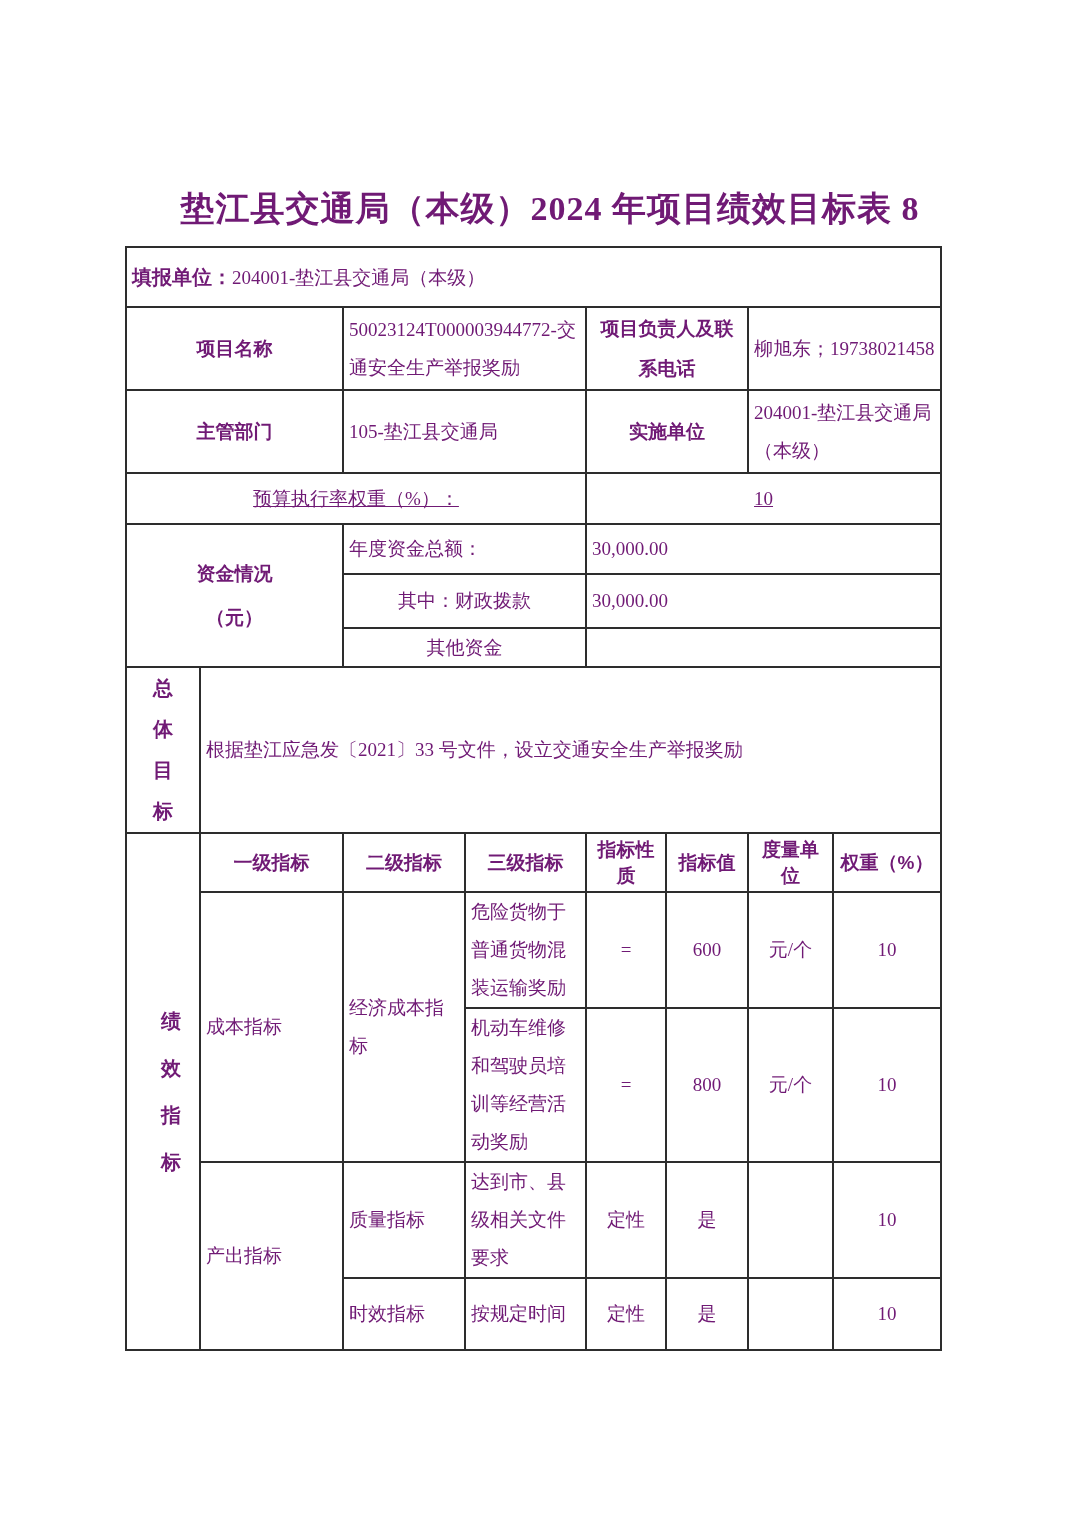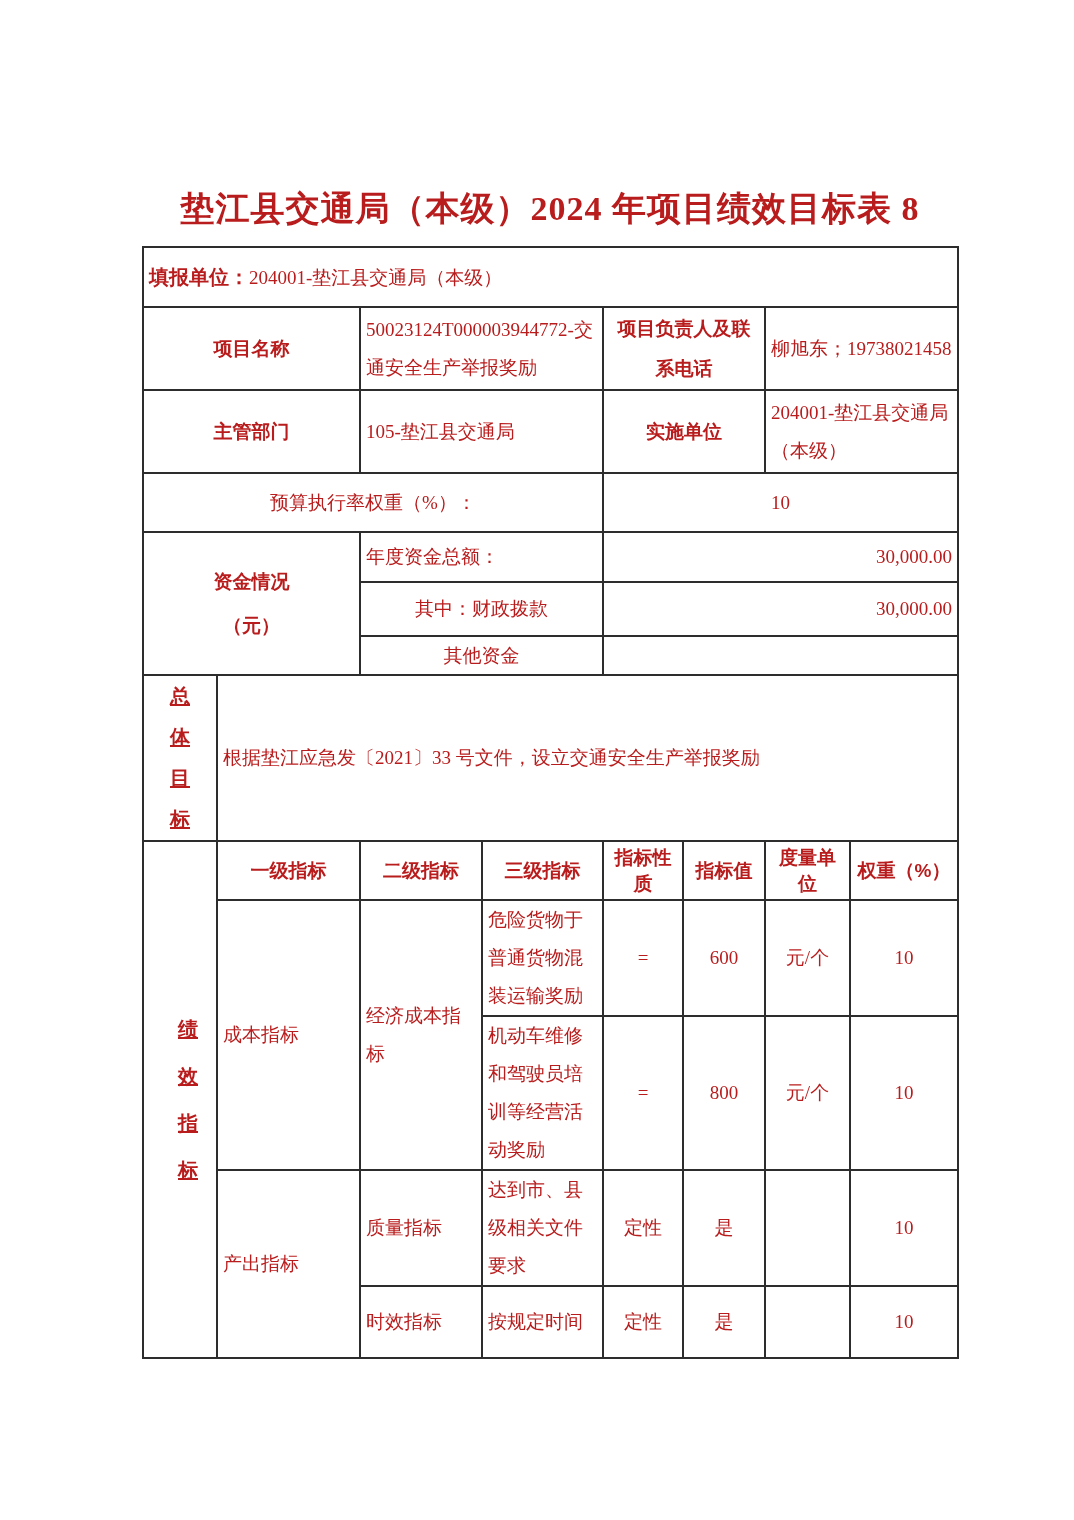--- a/index.html
+++ b/index.html
@@ -3,79 +3,78 @@
 <meta charset="utf-8">
 <style>
   html, body { margin: 0; padding: 0; background: #e9e9e9; }
   .page {
     position: relative;
     width: 1074px;
     height: 1520px;
     background: #ffffff;
     margin: 0 auto;
     font-family: "Liberation Serif", serif;
-    color: #b91c1c;
+    color: #701a75;
     overflow: hidden;
   }
   .doc-title {
     position: absolute;
     left: 130px;
     top: 186px;
     width: 840px;
     text-align: center;
     font-size: 34px;
     font-weight: 700;
     font-family: "Liberation Serif", serif;
     letter-spacing: 1px;
     white-space: nowrap;
   }
   table.report {
     position: absolute;
-    left: 142px;
+    left: 125px;
     top: 246px;
     width: 817px;
     border-collapse: collapse;
     table-layout: fixed;
   }
   table.report td {
     border: 2px solid #2d2d2d;
     padding: 0 5px;
     font-size: 19px;
     vertical-align: middle;
     overflow: hidden;
   }
   .lblfont { font-family: "Liberation Sans", sans-serif; font-weight: 700; }
   .valfont { font-family: "Liberation Serif", serif; font-weight: 400; }
   .tc { text-align: center; }
   .tl { text-align: left; }
-  .tr { text-align: right; }
+  .tr { }
   .wrap { word-break: break-all; line-height: 2; }
   .small { font-size: 18px; line-height: 2.1; word-break: break-all; padding: 0 2px; }
   
   .h60  { height: 60px; }
   .h83  { height: 83px; }
-  .h51  { height: 59px; }
+  .h51  { height: 51px; text-decoration: underline; }
   .h50  { height: 50px; }
   .h54  { height: 54px; margin-top: 21px; }
   .h43  { height: 39px; }
   .h166 { height: 166px; }
   .h59  { height: 59px; }
   .h115 { height: 115px; }
   .h147 { height: 147px; }
   .h56  { height: 72px; }
   
   .vtext {
     width: 22px;
     margin: 0 auto;
     word-break: break-all;
     text-align: center;
     font-family: "Liberation Sans", sans-serif;
     font-weight: 700;
     font-size: 20px;
-    text-decoration: underline;
   }
   .vtext.goal { line-height: 41px; }
   .vtext.perf { line-height: 47px; margin-left: 28px; }
   .fund-label { line-height: 2.3; font-size: 20px; }
   .fill-row-label { font-size: 20px; }
 </style>
 </head>
 <body>
 
 <div class="page">

